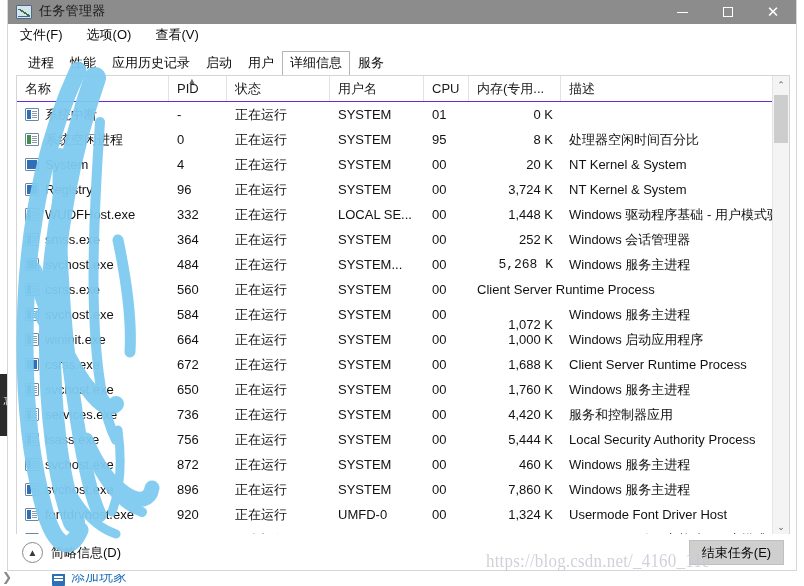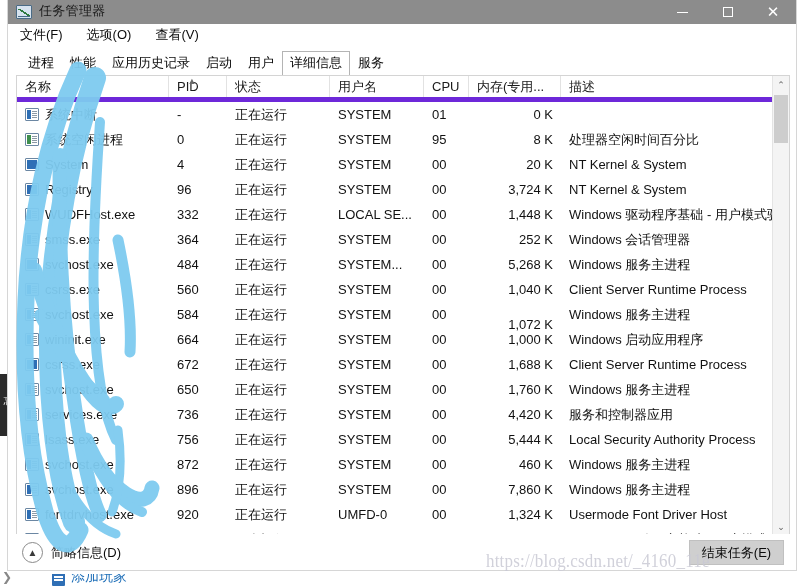--- a/index.html
+++ b/index.html
@@ -103,21 +103,21 @@
   .tab.selected{
     border-color:#b4b4b4;background:#ffffff;
   }
 
   
   .listview{
     position:absolute;left:8px;top:75px;width:774px;height:461px;
     border:1px solid #d4d4d4;background:#ffffff;box-sizing:border-box;overflow:hidden;
   }
   .lv-header{
-    display:flex;height:26px;background:#ffffff;border-bottom:5px solid #6d28d9;
+    display:flex;height:26px;background:#ffffff;border-bottom:1px solid #6d28d9;
     box-sizing:border-box;
   }
   .hcell{
     font-size:13px;color:#1b1b1b;display:flex;align-items:center;
     padding:0 8px;box-sizing:border-box;border-right:1px solid #e2e2e2;
     position:relative;white-space:nowrap;overflow:hidden;
   }
   .hcell.last{border-right:none;}
   .sort-caret{
     position:absolute;top:1px;left:50%;transform:translateX(-10px);
@@ -349,36 +349,35 @@
             <div class="cell name" style="width: 152px;">
               <span class="pic solid">
                 <i></i>
               </span>
               <span>svchost.exe</span>
             </div>
             <div class="cell " style="width: 58px;">484</div>
             <div class="cell " style="width: 103px;">正在运行</div>
             <div class="cell " style="width: 94px;">SYSTEM...</div>
             <div class="cell " style="width: 45px;">00</div>
-            <div class="cell right" style="width: 92px;">5,268 K</div>
+            <div class="cell right" style="width: 92px; font-family: Liberation Mono, monospace;">5,268 K</div>
             <div class="cell " style="width: 213px;">Windows 服务主进程</div>
           </div>
           <div class="row">
             <div class="cell name" style="width: 152px;">
               <span class="pic ">
                 <i></i>
                 <b></b>
               </span>
               <span>csrss.exe</span>
             </div>
             <div class="cell " style="width: 58px;">560</div>
             <div class="cell " style="width: 103px;">正在运行</div>
             <div class="cell " style="width: 94px;">SYSTEM</div>
             <div class="cell " style="width: 45px;">00</div>
-            <div class="cell right" style="width: 92px;">1,040 K</div>
             <div class="cell " style="width: 213px;">Client Server Runtime Process</div>
           </div>
           <div class="row">
             <div class="cell name" style="width: 152px;">
               <span class="pic ">
                 <i></i>
                 <b></b>
               </span>
               <span>svchost.exe</span>
             </div>

